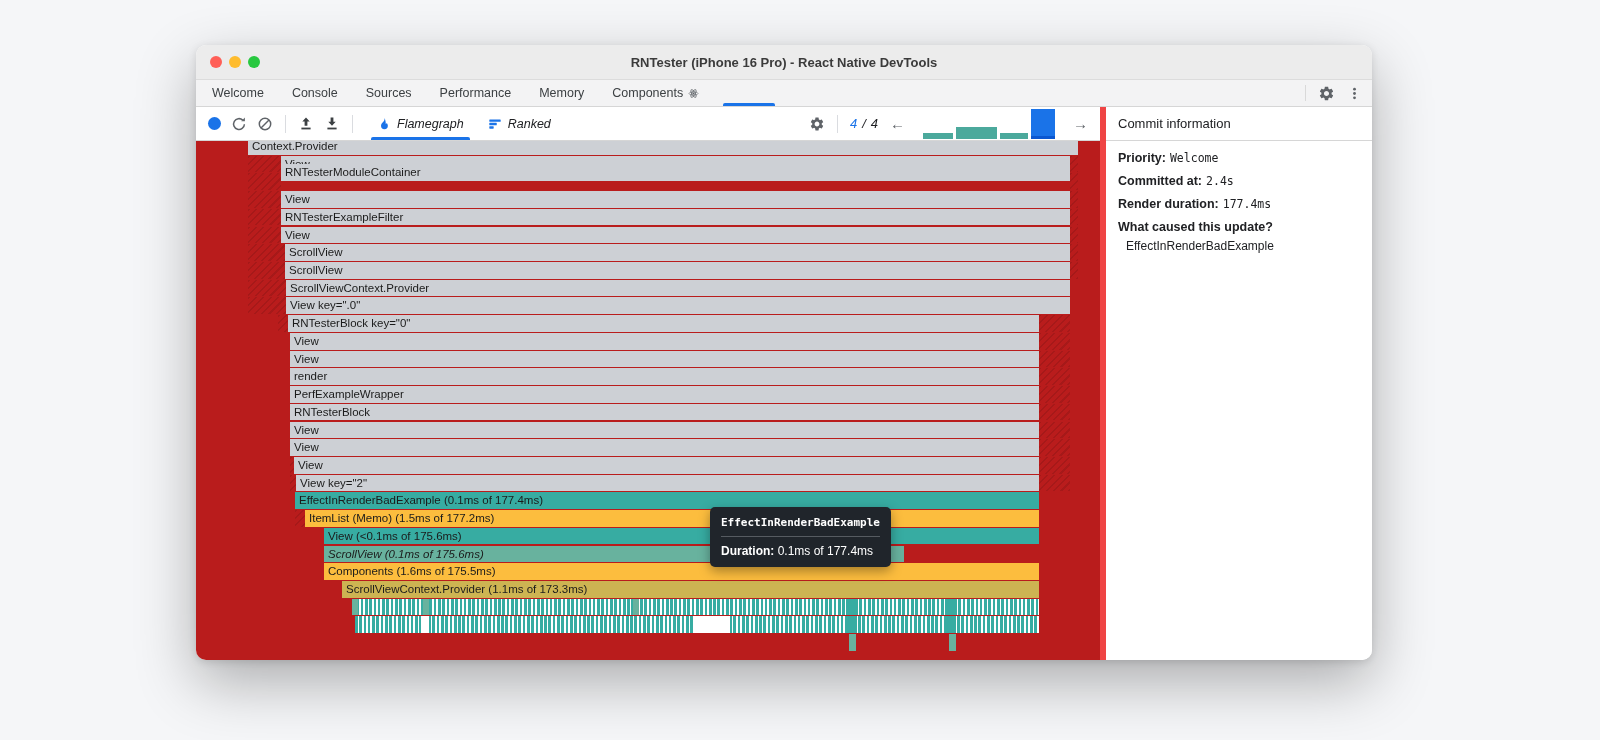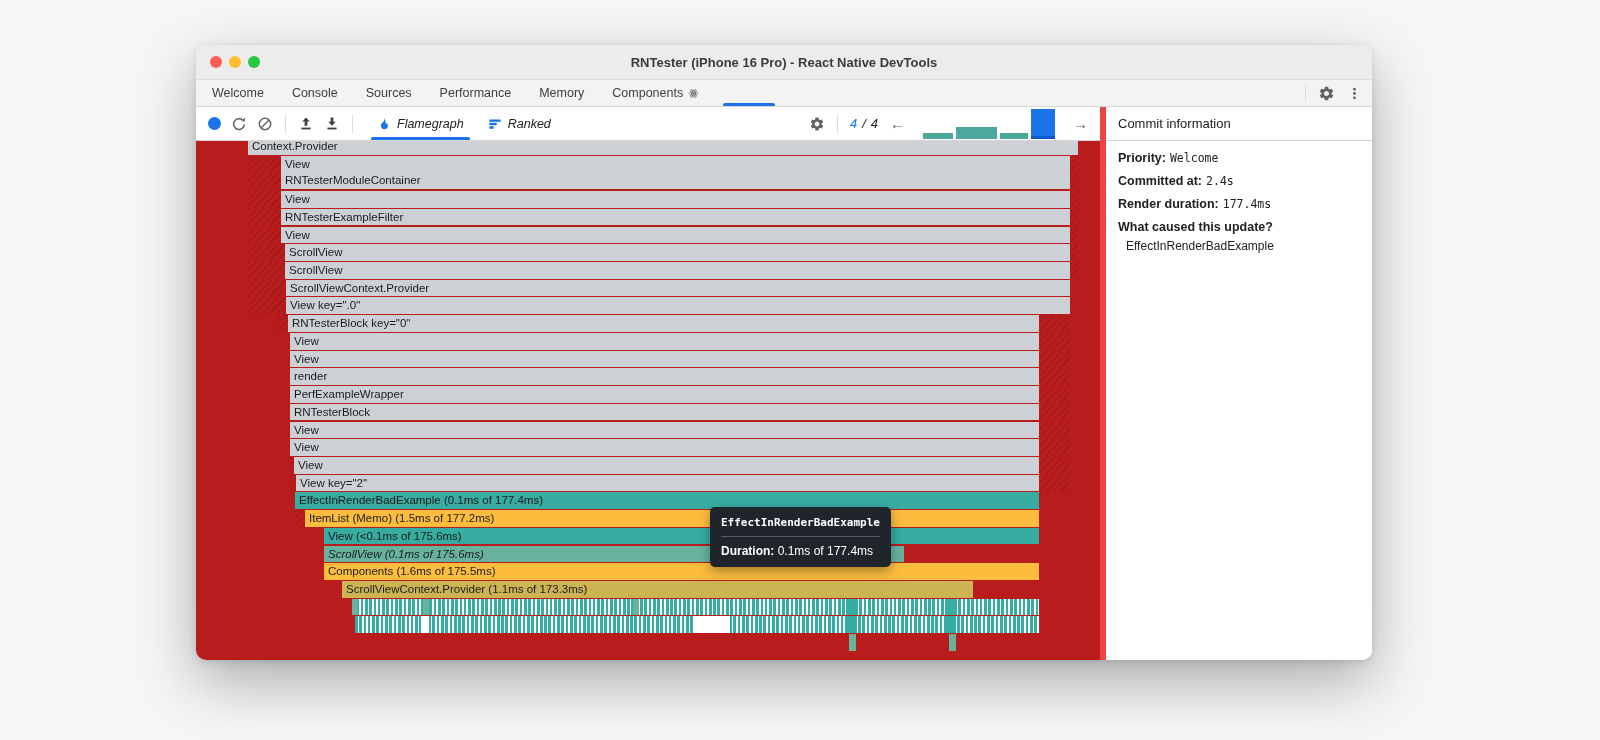--- a/index.html
+++ b/index.html
@@ -248,21 +248,21 @@
       <div class="frow c-gray" style="left: 52px; top: -3px; width: 830px; height: 16.6px;">
             <span class="lbl">Context.Provider</span>
           </div>
           <div class="fhatch" style="left: 52px; top: 14.72px; width: 33px; height: 16.6px;"></div>
           <div class="fhatch" style="left: 874px; top: 14.72px; width: 8px; height: 16.6px;"></div>
           <div class="frow c-gray" style="left: 85px; top: 14.72px; width: 789px; height: 16.6px;">
             <span class="lbl">View</span>
           </div>
           <div class="fhatch" style="left: 52px; top: 32.44px; width: 33px; height: 16.6px;"></div>
           <div class="fhatch" style="left: 874px; top: 32.44px; width: 8px; height: 16.6px;"></div>
-          <div class="frow c-gray" style="left: 85px; top: 31px; width: 789px; height: 16.6px;">
+          <div class="frow c-gray" style="left: 85px; top: 23px; width: 789px; height: 16.6px;">
             <span class="lbl">RNTesterModuleContainer</span>
           </div>
           <div class="fhatch" style="left: 52px; top: 50.16px; width: 33px; height: 16.6px;"></div>
           <div class="fhatch" style="left: 874px; top: 50.16px; width: 8px; height: 16.6px;"></div>
           <div class="frow c-gray" style="left: 85px; top: 50.16px; width: 789px; height: 16.6px;">
             <span class="lbl">View</span>
           </div>
           <div class="fhatch" style="left: 52px; top: 67.88px; width: 33px; height: 16.6px;"></div>
           <div class="fhatch" style="left: 874px; top: 67.88px; width: 8px; height: 16.6px;"></div>
           <div class="frow c-gray" style="left: 85px; top: 67.88px; width: 789px; height: 16.6px;">
@@ -343,21 +343,21 @@
           </div>
           <div class="frow c-teal" style="left: 128px; top: 386.84px; width: 715px; height: 16.6px;">
             <span class="lbl">View (&lt;0.1ms of 175.6ms)</span>
           </div>
           <div class="frow c-sage" style="left: 128px; top: 404.56px; width: 580px; height: 16.6px; font-style: italic;">
             <span class="lbl">ScrollView (0.1ms of 175.6ms)</span>
           </div>
           <div class="frow c-orange" style="left: 128px; top: 422.28px; width: 715px; height: 16.6px;">
             <span class="lbl">Components (1.6ms of 175.5ms)</span>
           </div>
-          <div class="frow c-olive" style="left: 146px; top: 440px; width: 631px; height: 16.6px;">
+          <div class="frow c-olive" style="left: 146px; top: 440px; width: 697px; height: 16.6px;">
             <span class="lbl">ScrollViewContext.Provider (1.1ms of 173.3ms)</span>
           </div>
           <div class="frow c-stripes" style="left: 156px; top: 457.72px; width: 687px; height: 16.6px;"></div>
           <div class="fover c-sage" style="left: 156px; top: 457.72px; width: 6px; height: 16.6px;"></div>
           <div class="fover c-sage" style="left: 227px; top: 457.72px; width: 6px; height: 16.6px;"></div>
           <div class="fover c-sage" style="left: 437px; top: 457.72px; width: 6px; height: 16.6px;"></div>
           <div class="fover c-teal" style="left: 650px; top: 457.72px; width: 11px; height: 16.6px;"></div>
           <div class="fover c-teal" style="left: 750px; top: 457.72px; width: 10px; height: 16.6px;"></div>
           <div class="frow c-stripes" style="left: 159px; top: 475.44px; width: 684px; height: 16.6px;"></div>
           <div class="fover c-white" style="left: 225px; top: 475.44px; width: 8px; height: 16.6px;"></div>

